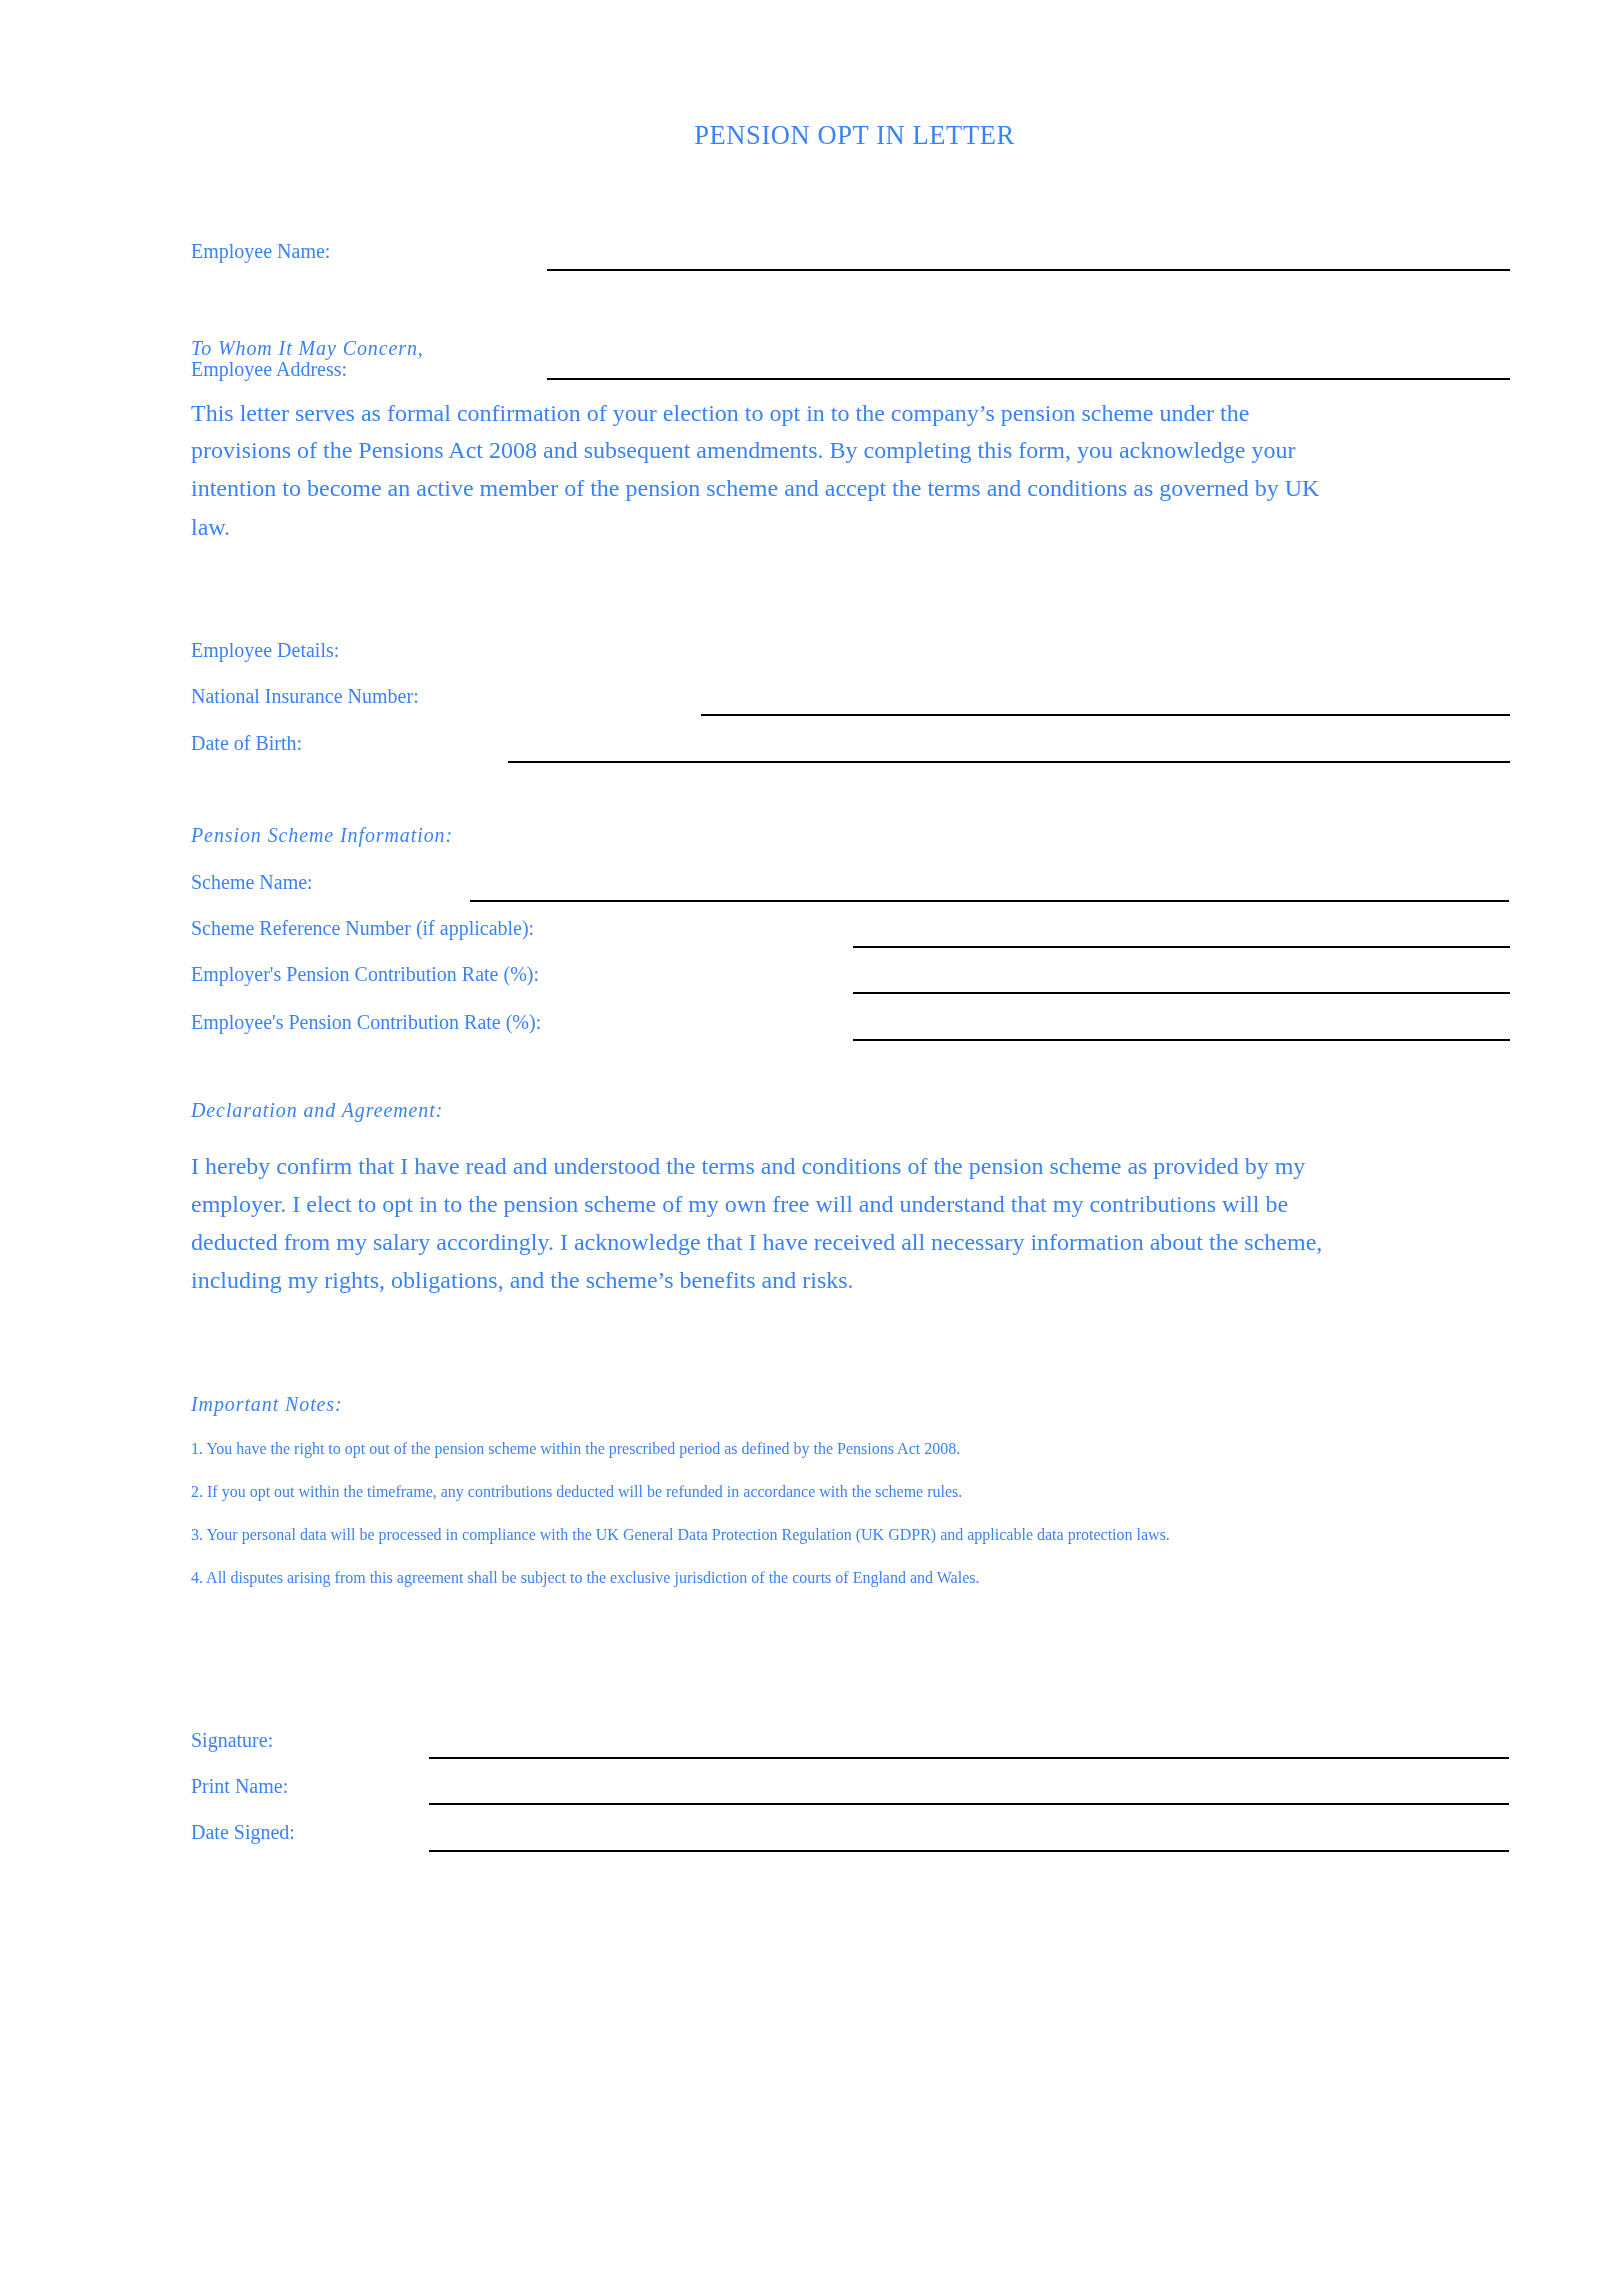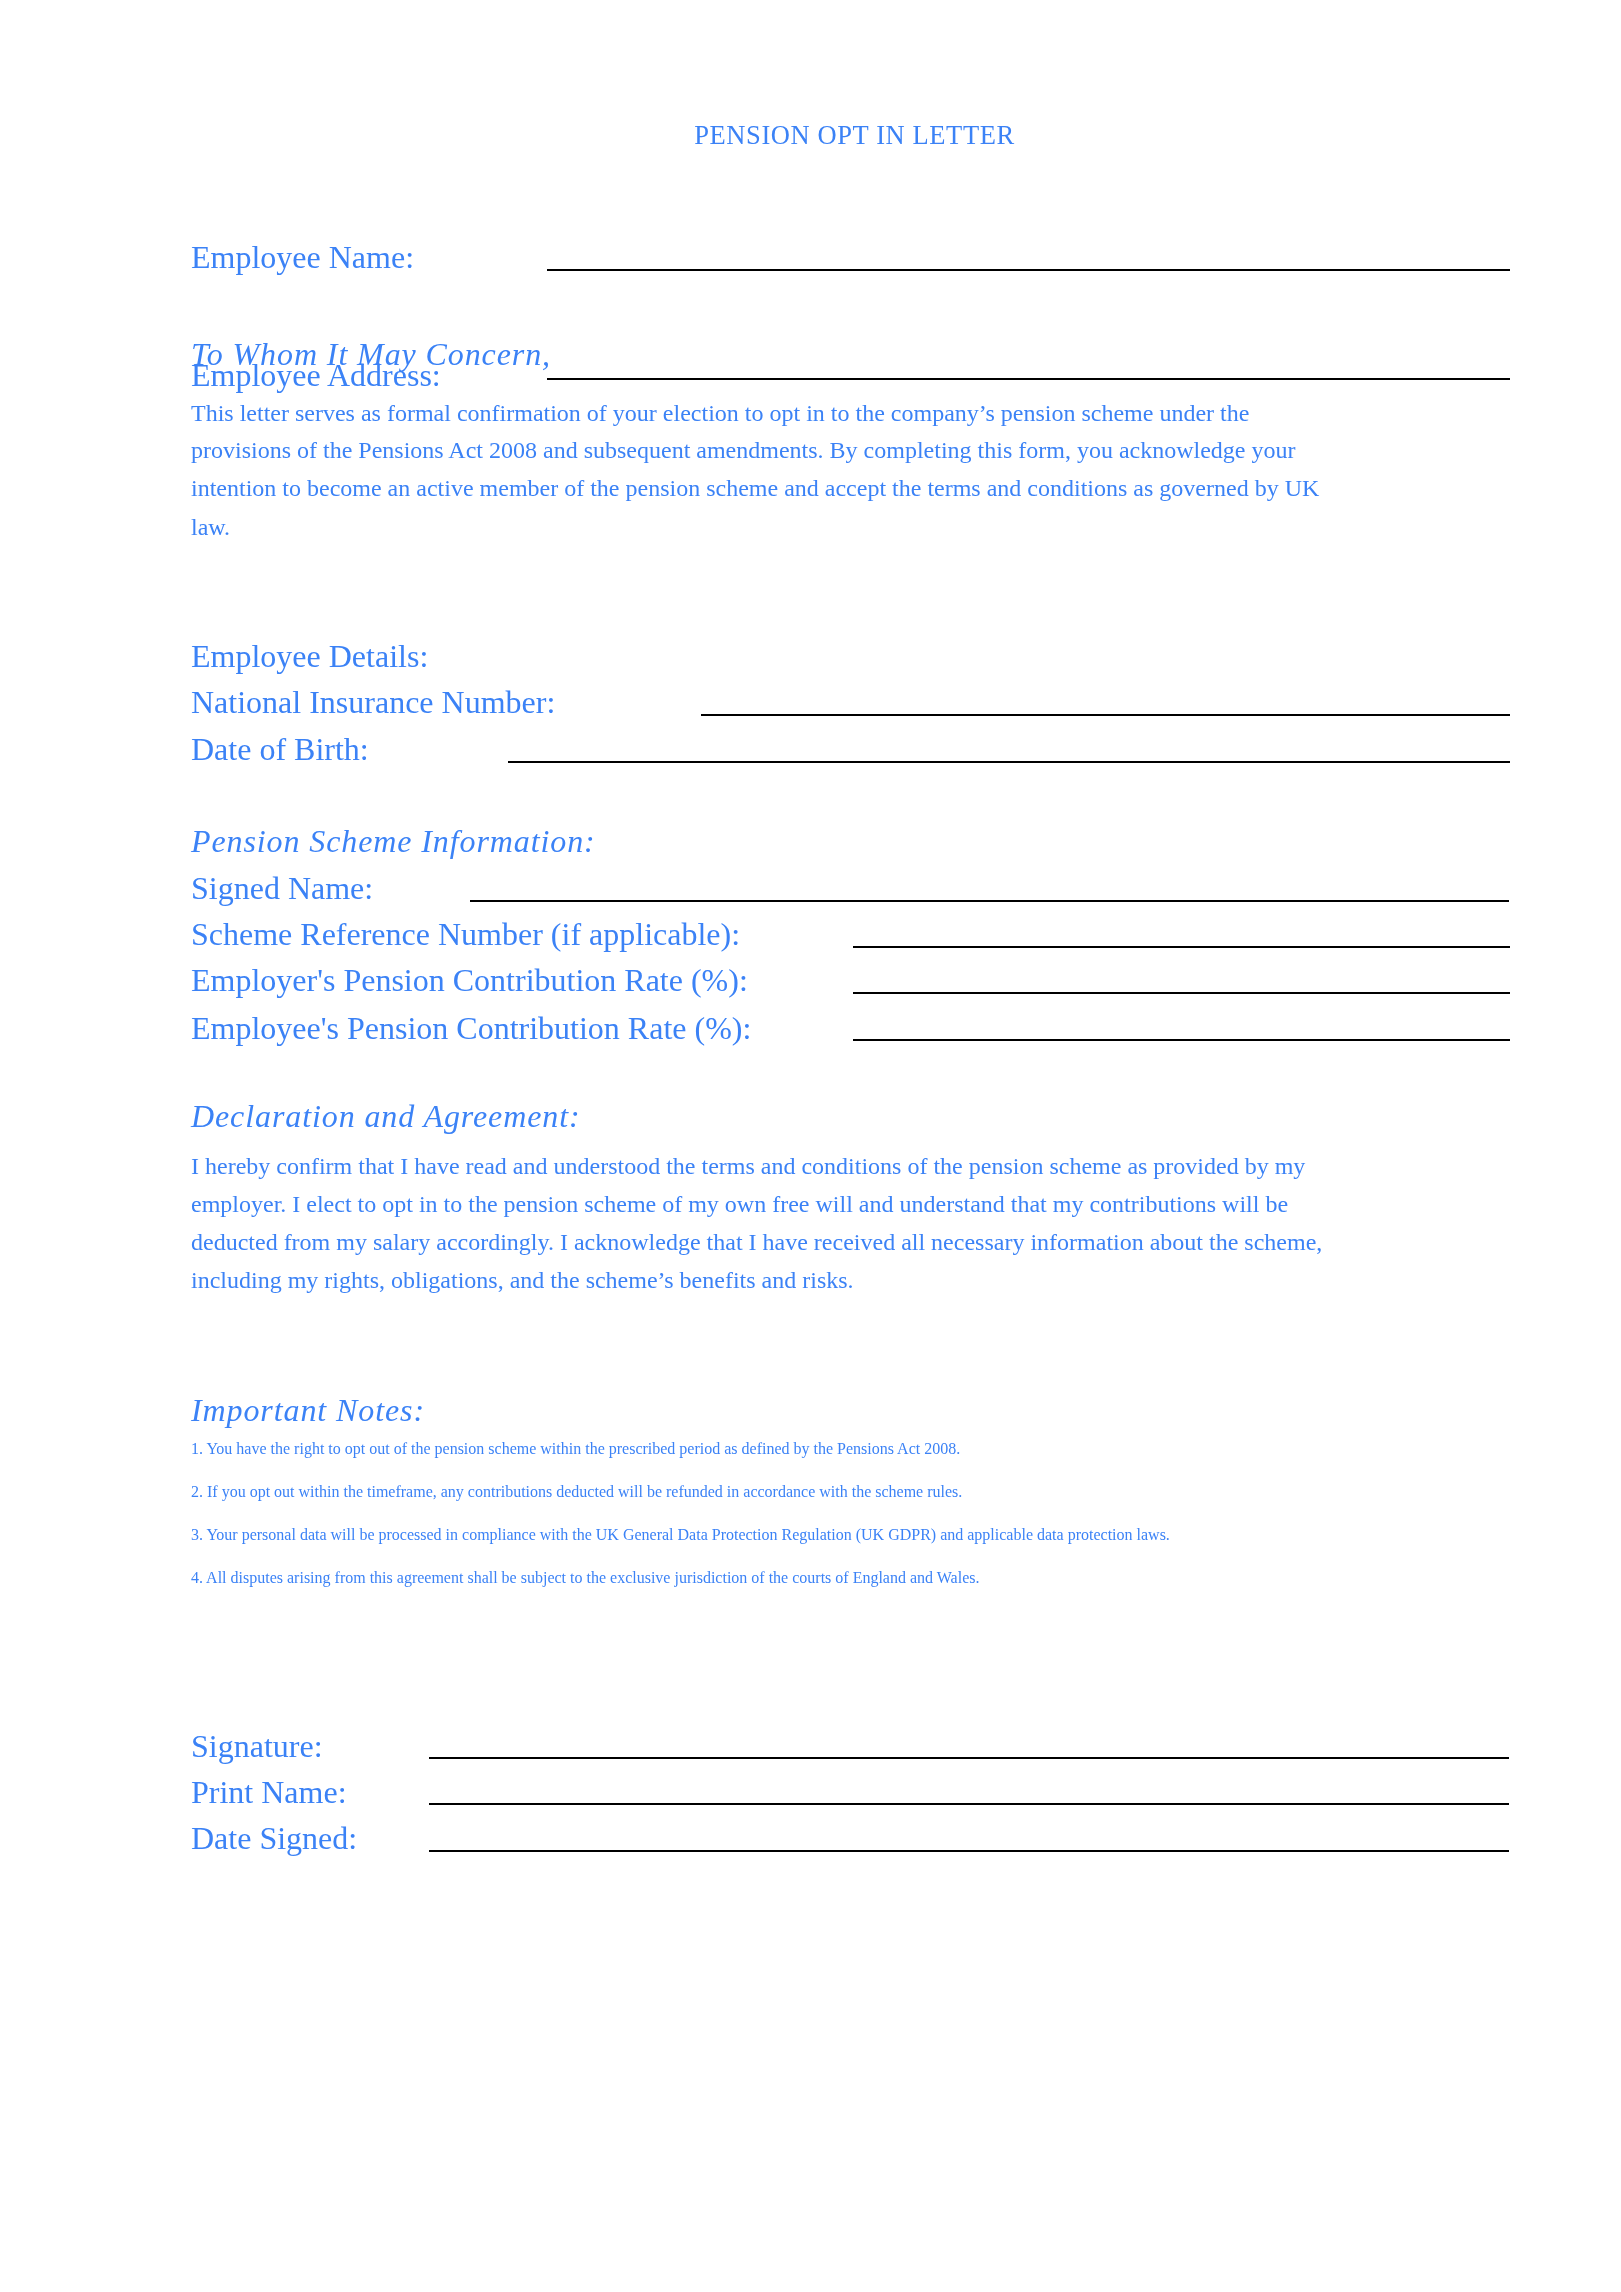--- a/index.html
+++ b/index.html
@@ -26,21 +26,21 @@
     width: 1621px;
     text-align: center;
     font-size: 26.5px;
     letter-spacing: 0.6px;
     white-space: nowrap;
   }
 
   
   .txt {
     position: absolute;
-    font-size: 32px;
+    font-size: 20px;
     line-height: 1.0;
     white-space: nowrap;
   }
 
   
   .spaced {
     letter-spacing: 0.9px;
     font-style: italic;
   }
 
@@ -89,21 +89,21 @@
   <div class="txt" style="left:147px; top:640px;">Employee Details:</div>
 
   <div class="txt" style="left:147px; top:686px;">National Insurance Number:</div>
   <div class="rule" style="left:657px; top:714px; width:809px;"></div>
 
   <div class="txt" style="left:147px; top:733px;">Date of Birth:</div>
   <div class="rule" style="left:464px; top:761px; width:1002px;"></div>
 
   <div class="txt spaced" style="left:147px; top:825px;">Pension Scheme Information:</div>
 
-  <div class="txt" style="left:147px; top:872px;">Signed Name:</div>
+  <div class="txt" style="left:147px; top:872px;">Scheme Name:</div>
   <div class="rule" style="left:426px; top:900px; width:1039px;"></div>
 
   <div class="txt" style="left:147px; top:918px;">Scheme Reference Number (if applicable):</div>
   <div class="rule" style="left:809px; top:946px; width:657px;"></div>
 
   <div class="txt" style="left:147px; top:964px;">Employer's Pension Contribution Rate (%):</div>
   <div class="rule" style="left:809px; top:992px; width:657px;"></div>
 
   <div class="txt" style="left:147px; top:1012px;">Employee's Pension Contribution Rate (%):</div>
   <div class="rule" style="left:809px; top:1039px; width:657px;"></div>

